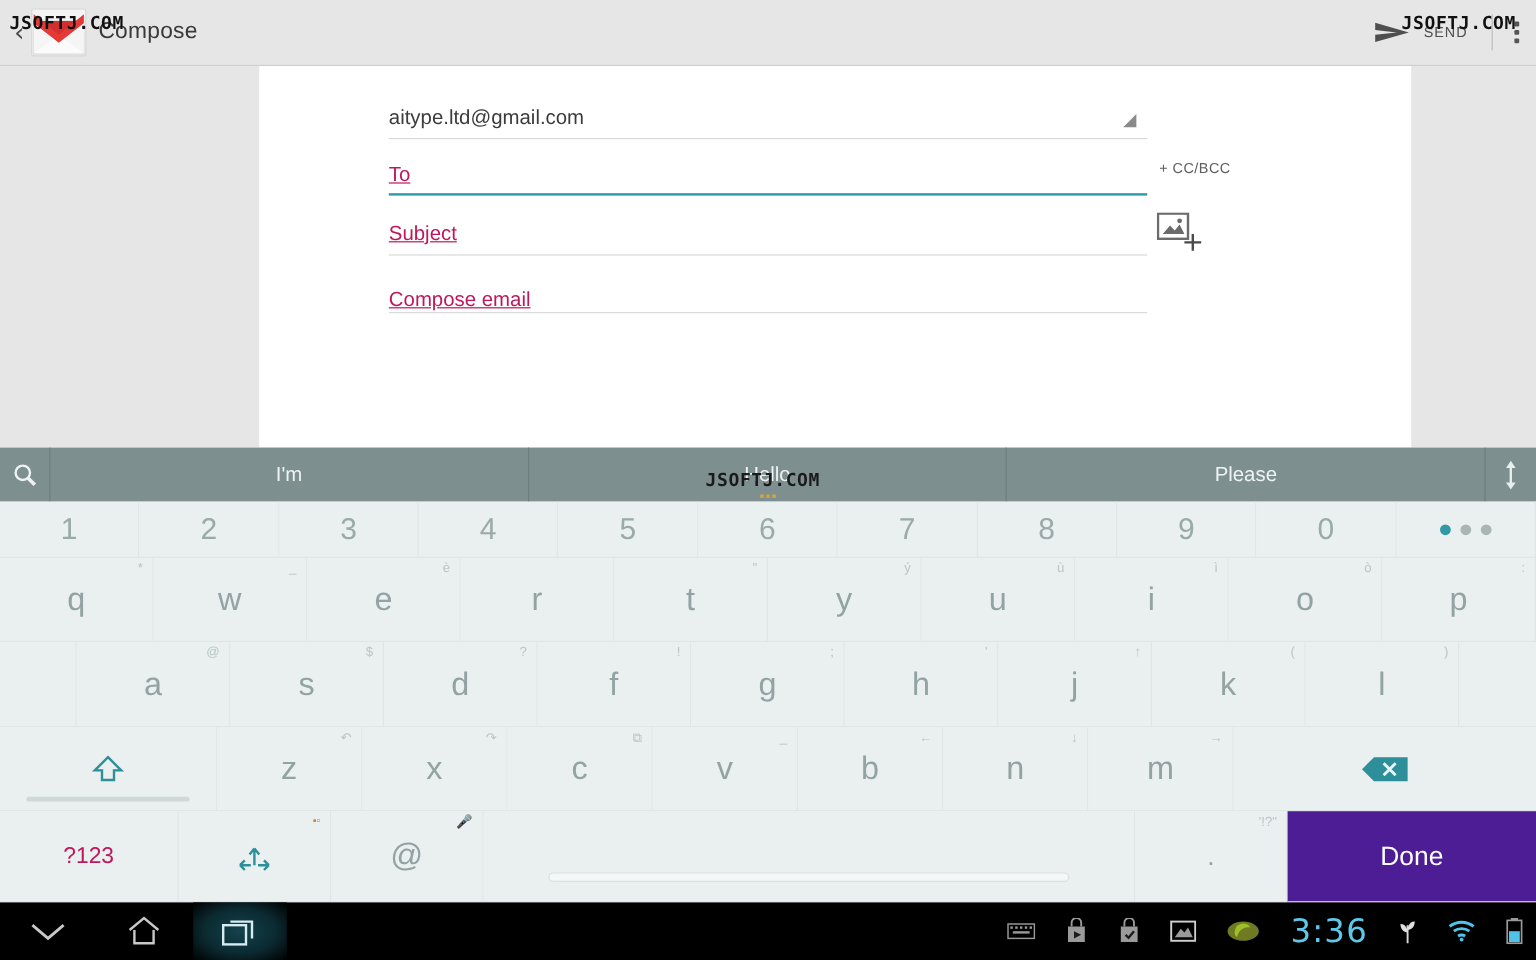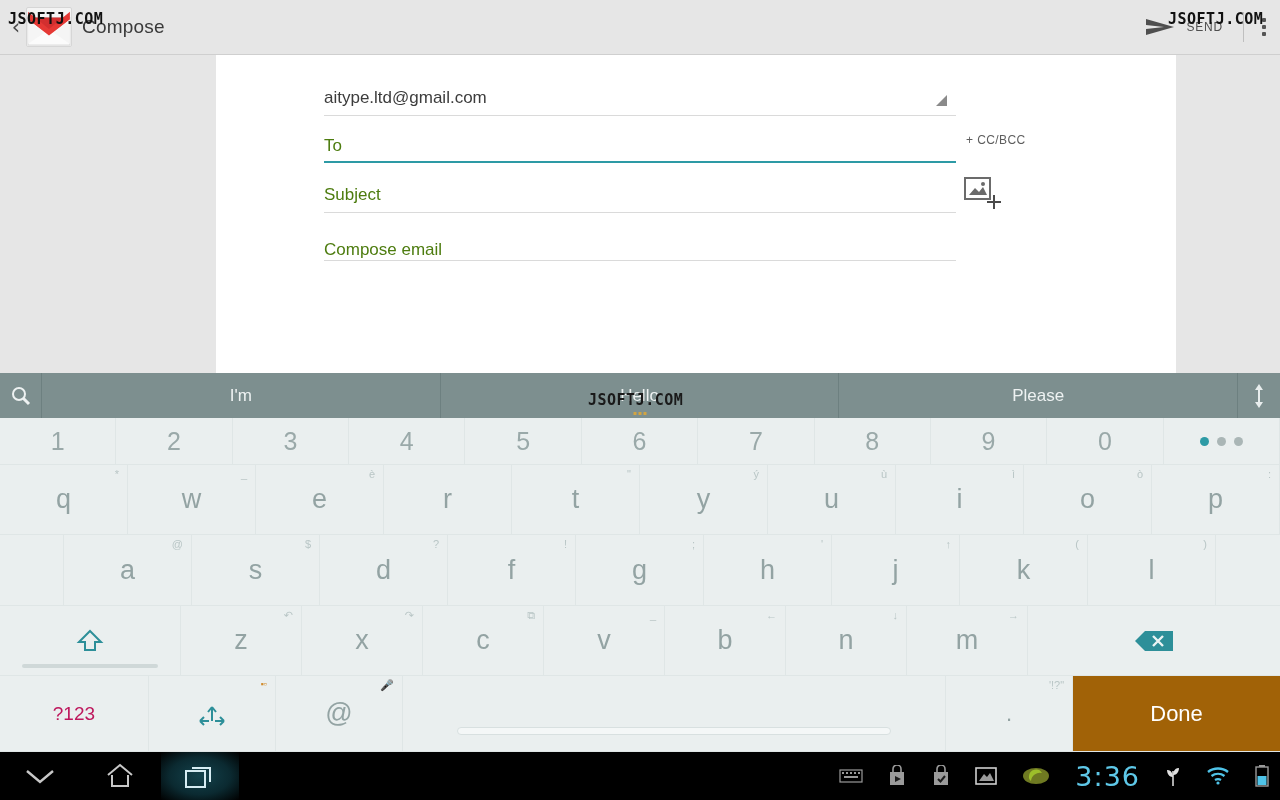--- a/index.html
+++ b/index.html
@@ -48,21 +48,21 @@
 
   
   .compose-bg { position: absolute; left: 0; top: 55px; width: 1280px; height: 318px; background: #e6e6e6; }
   .compose-card {
     position: absolute; left: 216px; top: 55px; width: 960px; height: 318px;
     background: #ffffff;
   }
   .field-row { position: absolute; left: 108px; width: 632px; }
   .field-underline { position: absolute; left: 108px; width: 632px; height: 1px; background: #dadada; }
   .field-text { font-size: 17px; color: #3c3c3c; font-family: "Liberation Sans", sans-serif; }
-  .field-placeholder { font-size: 17px; color: #4d7c0f; }
+  .field-placeholder { font-size: 17px; color: #be185d; text-decoration: underline; }
 
   .from-row { top: 26px; height: 34px; display: flex; align-items: center; }
   .from-caret {
     position: absolute; left: 720px; top: 40px; width: 0; height: 0;
     border-left: 11px solid transparent; border-bottom: 11px solid #8a8a8a;
   }
   .to-focus-line { position: absolute; left: 108px; top: 106px; width: 632px; height: 2px; background: #2d9aa5; }
   .ccbcc {
     position: absolute; left: 750px; top: 78px;
     font-size: 12px; color: #5d5d5d; letter-spacing: .4px;
@@ -106,21 +106,21 @@
   }
   .key.num { font-size: 25px; color: #9aa9a9; }
   .key .hint {
     position: absolute; top: 4px; right: 8px;
     font-size: 11px; color: #b9c6c6; line-height: 1;
   }
   .key .hint.emoji { color: #d08a2a; font-size: 9px; }
   .kspacer { background: #eaefef; border-bottom: 1px solid #dfe6e6; border-right: 1px solid #dfe6e6; }
 
   .key.teal-text { color: #be185d; font-size: 19px; }
-  .key.done { background: #a16207; color: #ffffff; font-size: 22px; border-right: none; }
+  .key.done { background: #4c1d95; color: #ffffff; font-size: 22px; border-right: none; }
   .shift-underline { position: absolute; bottom: 7px; left: 12%; width: 76%; height: 4px; background: #cfd8d8; border-radius: 2px; }
   .space-bar-line { position: absolute; bottom: 16px; left: 10%; width: 80%; height: 8px; border: 1px solid #d8e0e0; border-radius: 4px; background: #f4f7f7; }
   .dots-page { display: flex; gap: 8px; align-items: center; }
   .dots-page i { width: 9px; height: 9px; border-radius: 50%; background: #aab6b6; display: block; }
   .dots-page i.on { background: #2d9aa5; }
 
   
   .navbar {
     position: absolute; left: 0; top: 752px; width: 1280px; height: 48px;
     background: #000000; display: flex; align-items: center;

